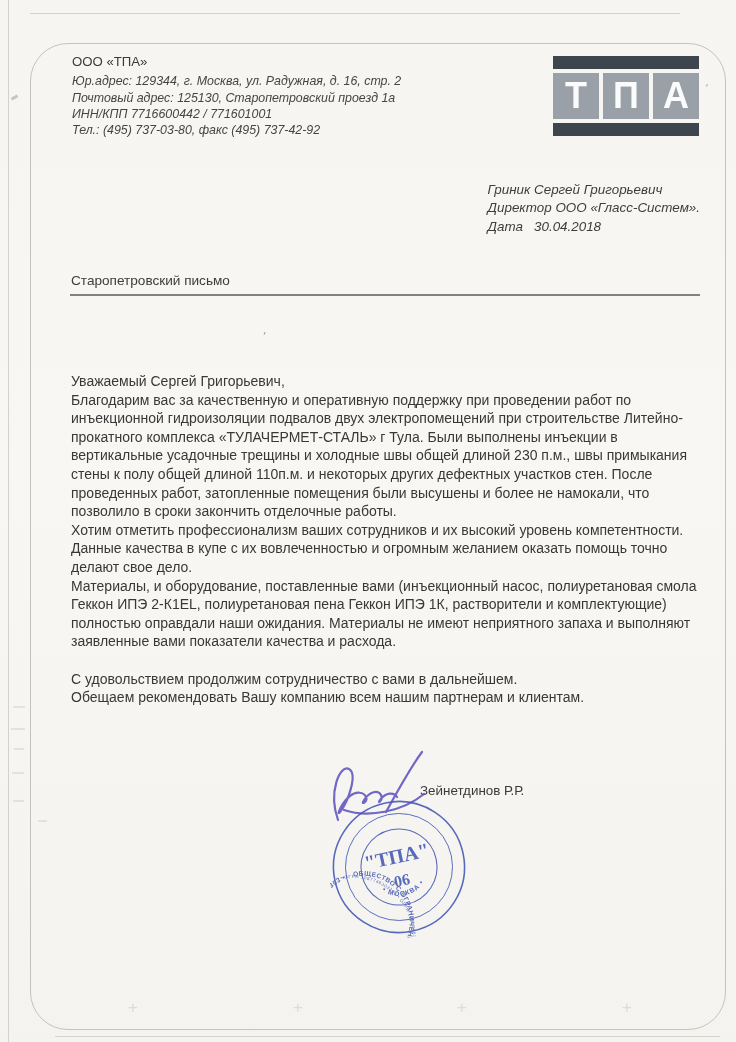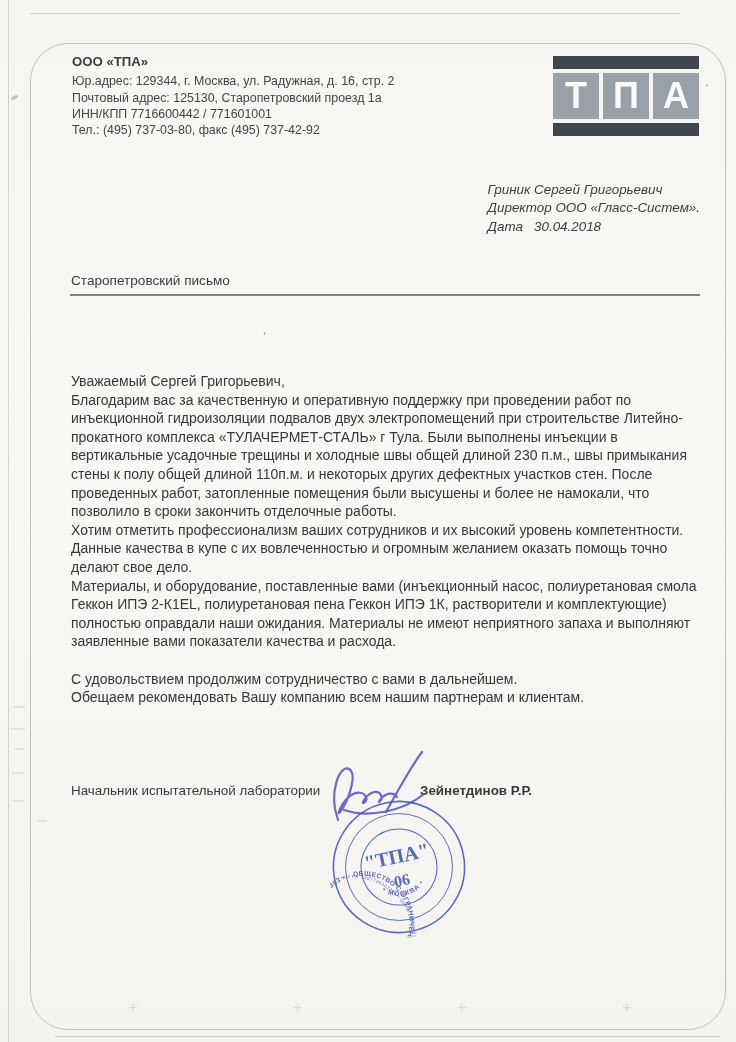--- a/index.html
+++ b/index.html
@@ -13,22 +13,22 @@
   .edge-line { position:absolute; background:#d3d1cc; }
   .frame {
     position:absolute; left:30px; top:43px; width:694px; height:985px;
     border:1px solid #c3c2bd; border-radius:38px;
   }
   .smudge { position:absolute; background:rgba(110,110,110,0.14); }
   .speck { position:absolute; color:#7d7d7d; font-size:11px; }
   .regmark { position:absolute; color:rgba(60,60,60,0.13); font-size:16px; font-family:"DejaVu Sans Mono", monospace; }
   
   .letterhead { left:72px; top:54px; font-size:12.4px; line-height:16.3px; color:#454545; }
-  .company-name { font-weight:bold; font-size:13.2px; margin-bottom:3px; color:#3b3b3b; }
-  .letterhead-lines { white-space:pre-line; }
+  .company-name { font-weight:normal; font-size:13.2px; margin-bottom:3px; color:#3b3b3b; }
+  .letterhead-lines { white-space:pre-line;font-style:italic; }
   
   .logo { left:553px; top:56px; width:146px; }
   .logo-bar { height:13px; background:#3d464f; }
   .logo-row { display:flex; gap:4px; margin:4px 0; }
   .logo-sq {
     width:46px; height:46px; background:#99a0a8; display:flex;
     align-items:center; justify-content:center;
     color:#fbfbfb; font-weight:bold; font-size:36px; font-family:"Liberation Sans",sans-serif;
   }
   
@@ -39,21 +39,21 @@
   
   .doc-title { left:71px; top:273px; font-size:13.6px; color:#3c3c3c; }
   .title-rule { left:70px; top:294px; width:630px; height:0; border-top:2px solid rgba(90,90,88,0.75); }
   
   .body-text {
     left:71px; top:372px; width:644px; font-size:14px; line-height:18.6px;
     color:#383838; white-space:pre-line;
   }
   
   .sig-label { left:71px; top:783px; font-size:13.4px; color:#3a3a3a; }
-  .sig-name  { left:420px; top:783px; font-size:13.4px; color:#3a3a3a;font-weight:bold; }
+  .sig-name  { left:420px; top:783px; font-size:13.4px; color:#3a3a3a; }
   .stamp-svg { left:328px; top:796px; width:142px; height:142px; transform:rotate(-12deg); opacity:0.88; }
   .autograph { left:316px; top:750px; width:130px; height:80px; }
 </style>
 </head>
 <body>
 
 <div class="page">
 
   <div class="edge-line" style="left:30px; top:13px; width:650px; height:1px;"></div>
   <div class="edge-line" style="left:8px; top:0; width:1px; height:1042px;"></div>
@@ -98,21 +98,20 @@
 Данные качества в купе с их вовлеченностью и огромным желанием оказать помощь точно
 делают свое дело.
 Материалы, и оборудование, поставленные вами (инъекционный насос, полиуретановая смола
 Геккон ИПЭ 2-К1EL, полиуретановая пена Геккон ИПЭ 1К, растворители и комплектующие)
 полностью оправдали наши ожидания. Материалы не имеют неприятного запаха и выполняют
 заявленные вами показатели качества и расхода.
 
 С удовольствием продолжим сотрудничество с вами в дальнейшем.
 Обещаем рекомендовать Вашу компанию всем нашим партнерам и клиентам.</div>
 
-  <div class="abs sig-label">Начальник испытательной лаборатории</div>
   <div class="abs sig-name">Зейнетдинов Р.Р.</div>
 
   <svg class="abs stamp-svg" viewBox="0 0 142 142" xmlns="http://www.w3.org/2000/svg">
     <defs>
       <path id="p-micro" d="M 11.5 71 A 59.5 59.5 0 1 1 11.49 71"></path>
       <path id="p-ring" d="M 24.5 71 A 46.5 46.5 0 1 1 24.49 71"></path>
       <path id="p-city" d="M 42 71 A 29 29 0 0 0 100 71"></path>
     </defs>
     <g fill="none" stroke="#4257b5">
       <circle cx="71" cy="71" r="65.5" stroke-width="1.6"></circle>

